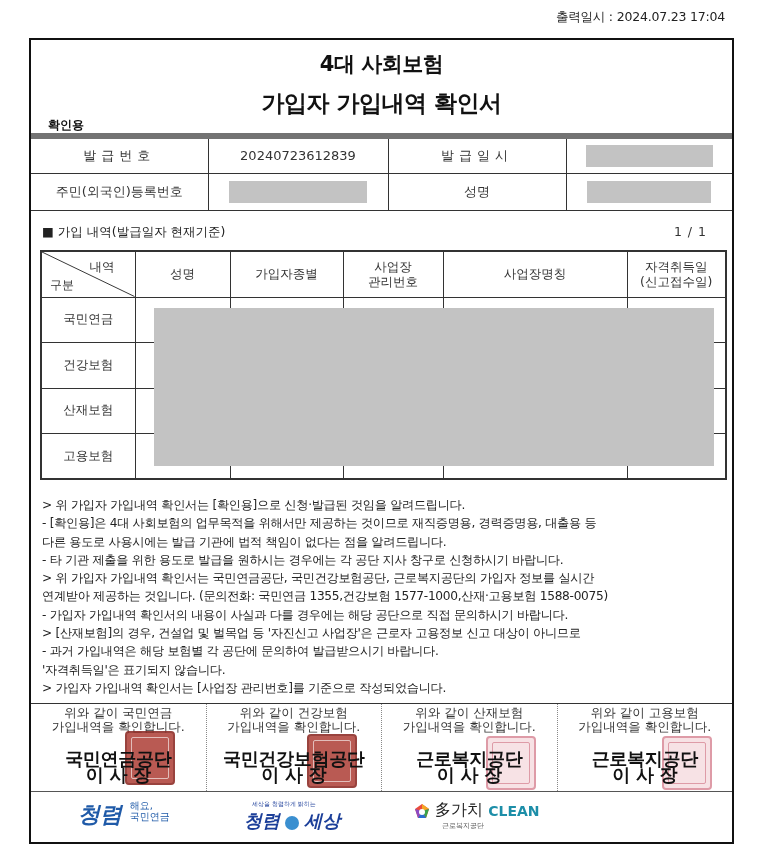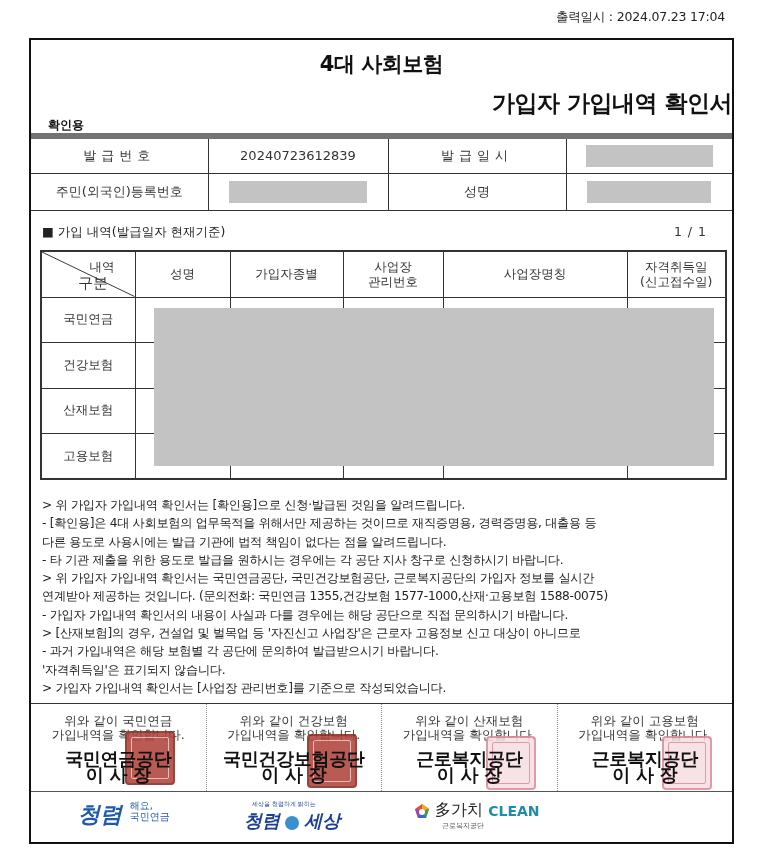--- a/index.html
+++ b/index.html
@@ -5,52 +5,52 @@
   * { box-sizing: border-box; margin: 0; padding: 0; }
   html, body { width: 763px; height: 854px; background: #ffffff; overflow: hidden; }
   body { position: relative; font-family: "DejaVu Sans", "Liberation Sans", sans-serif; color: #222; }
 
   .print-time { position: absolute; right: 38px; top: 9px; font-size: 12.5px; color: #222; letter-spacing: -0.2px; }
 
   .doc { position: absolute; left: 29px; top: 38px; width: 705px; height: 806px; border: 2px solid #111; padding-left: 37px; }
 
   .title-block { position: absolute; left: 0; top: 0; width: 701px; height: 93px; }
   .title-1 { position: absolute; left: 0; right: 0; top: 10px; text-align: center; font-size: 21px; font-weight: bold; letter-spacing: -0.5px; color: #111; }
-  .title-2 { position: absolute; left: 0; right: 0; top: 48px; text-align: right; font-size: 23px; font-weight: bold; letter-spacing: -0.5px; color: #111; }
+  .title-2 { position: absolute; left: 0; right: 0; top: 48px; text-align: center; font-size: 23px; font-weight: bold; letter-spacing: -0.5px; color: #111; }
   .purpose { position: absolute; left: 17px; top: 77px; font-size: 12px; font-weight: bold; color: #111; }
 
   .info { position: absolute; left: 0; top: 93px; width: 701px; border-collapse: collapse; table-layout: fixed; }
   .info td { border: 1px solid #333; height: 37px; text-align: center; font-size: 13px; color: #333; }
   .info tr:first-child td { border-top: 6px solid #737373; }
   .info td:first-child { border-left: none; }
   .info td:last-child { border-right: none; }
   .spaced { letter-spacing: 5px; }
   .redact { display: inline-block; background: #c3c3c3; vertical-align: middle; }
 
   .section-title { position: absolute; left: 11px; top: 184px; font-size: 12.5px; color: #222; }
   .page-count { position: absolute; right: 20px; top: 184px; font-size: 12.5px; color: #333; letter-spacing: 6px; }
 
   .list { position: absolute; left: 9px; top: 210px; width: 685px; border-collapse: collapse; table-layout: fixed; border: 2px solid #333; }
   .list th, .list td { border: 1px solid #333; text-align: center; font-size: 12.5px; color: #333; font-weight: normal; }
   .list th { height: 46px; line-height: 1.25; }
   .list td { height: 45.5px; }
   .diag { position: relative; padding: 0; }
   .diag svg { position: absolute; left: 0; top: 0; width: 100%; height: 100%; }
   .diag .d-top { position: absolute; right: 20px; top: 7px; font-size: 12.5px; }
-  .diag .d-bot { position: absolute; left: 36px; bottom: 4px; font-size: 15px; margin-top: 45px; }
+  .diag .d-bot { position: absolute; left: 8px; bottom: 4px; font-size: 12px; margin-top: 45px; }
   .grey-mask { position: absolute; left: 123px; top: 268px; width: 560px; height: 158px; background: #c3c3c3; }
 
   .notes { position: absolute; left: 11px; top: 456px; width: 680px; font-size: 12.2px; line-height: 18.3px; color: #222; letter-spacing: -0.3px; }
   .notes div { white-space: nowrap; }
 
   .confirm { position: absolute; left: 0; top: 663px; width: 701px; height: 88px; border-top: 1px solid #333; display: flex; }
   .cbox { flex: 1; position: relative; text-align: center; border-right: 1px dotted #888; }
   .cbox:last-child { border-right: none; }
   .cbox .ln { font-size: 12.5px; color: #333; line-height: 14px; }
-  .cbox .ln1 { margin-top: 10px; }
+  .cbox .ln1 { margin-top: 2px; }
   .cbox .org { position: absolute; left: 0; right: 0; top: 47px; font-size: 18px; font-weight: bold; color: #111; line-height: 16px; letter-spacing: -0.3px; }
   .seal { position: absolute; width: 50px; height: 54px; border-radius: 4px; }
   .seal.dark { background: #b0443c; border: 2px solid #8c2a24; opacity: 0.88; }
   .seal.light { background: #f6dde1; border: 2px solid #d98a98; opacity: 0.85; }
   .seal .inner { position: absolute; inset: 4px; border: 1px solid rgba(255,255,255,0.6); border-radius: 2px; }
   .seal.light .inner { border-color: #d98a98; }
 
   .logos { position: absolute; left: 0; top: 751px; width: 701px; height: 51px; border-top: 1px solid #555; }
   .logo { position: absolute; top: 8px; }
   .logo1 { left: 47px; font-size: 22px; font-weight: bold; color: #1f5aa8; font-style: italic; }

